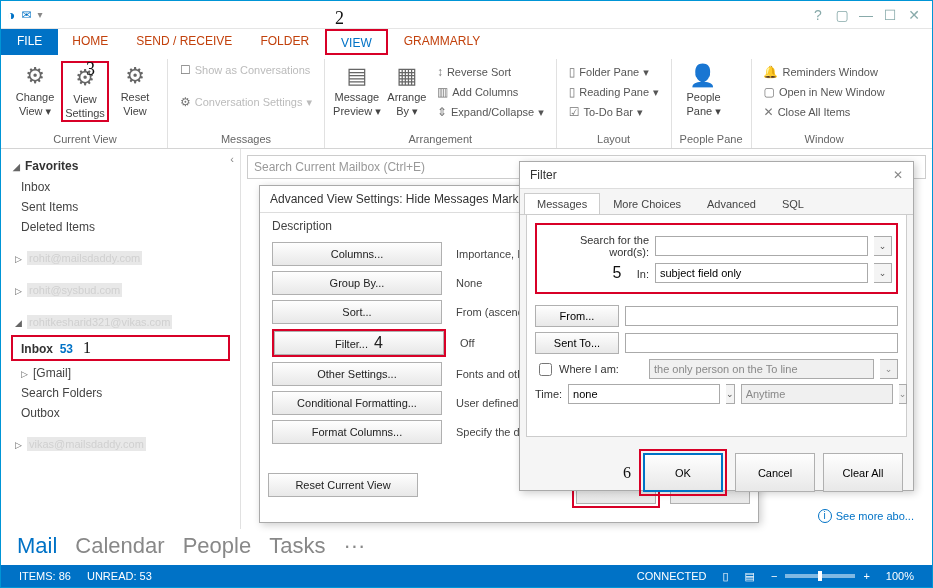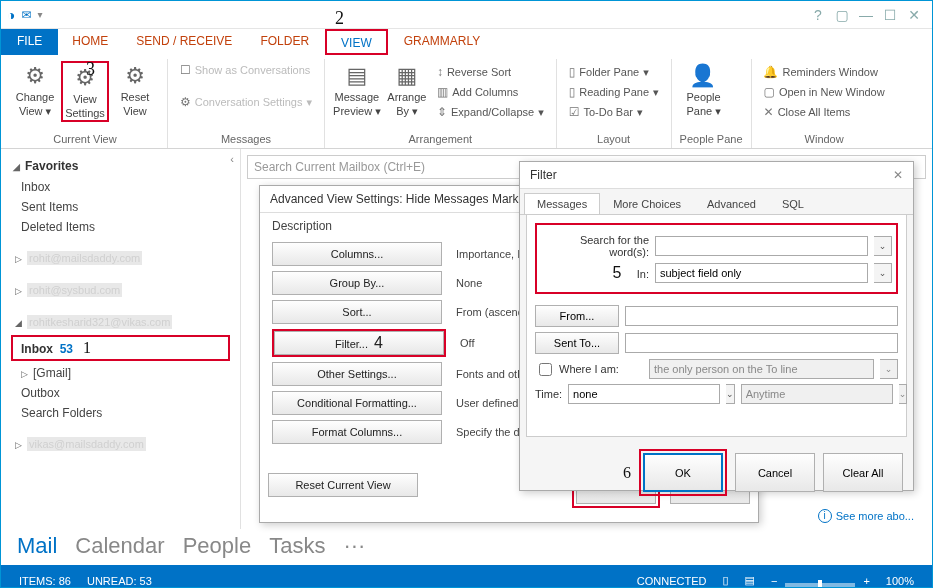--- a/index.html
+++ b/index.html
@@ -26,21 +26,21 @@
 .sidebar .collapse { position: absolute; right: 6px; top: 4px; color: #888; font-size: 11px; }
 .sb-head { font-size: 12px; font-weight: bold; padding: 4px 12px; color: #333; }
 .sb-item { padding: 3px 20px; font-size: 12px; color: #444; }
 .sb-acct { padding: 5px 14px; color: #aaa; font-size: 11px; }
 .sb-acct .blur { background: #e8e8e8; color: #d0d0d0; padding: 1px 2px; }
 .tri { font-size: 9px; color: #666; margin-right: 4px; display: inline-block; width: 8px; }
 .content { flex: 1; position: relative; background: #fff; }
 .searchbox { margin: 6px 6px 4px 6px; border: 1px solid #ccc; padding: 4px 6px; color: #999; font-size: 12px; background: #fff; }
 .navbar { display: flex; gap: 18px; padding: 4px 16px; font-size: 22px; color: #888; font-weight: 300; }
 .navbar .active { color: #0072c6; }
-.statusbar { height: 22px; background: #0072c6; color: #fff; display: flex; align-items: flex-end; padding: 0 10px; font-size: 11px; }
+.statusbar { height: 22px; background: #0072c6; color: #fff; display: flex; align-items: center; padding: 0 10px; font-size: 11px; }
 .statusbar .spacer { flex: 1; }
 .statusbar .sbitem { margin: 0 8px; }
 
 
 .dlg { position: absolute; background: #fff; border: 1px solid #aaa; box-shadow: 2px 2px 8px rgba(0,0,0,0.2); }
 .dlg-avs { left: 258px; top: 184px; width: 500px; height: 338px; }
 .dlg-title { background: #fff; border-bottom: 1px solid #ddd; padding: 6px 10px; font-size: 12px; color: #333; display: flex; }
 .dlg-title .x { margin-left: auto; color: #888; }
 .fieldset-label { padding: 6px 12px 2px; font-size: 12px; color: #444; }
 .avs-body { padding: 2px 12px; }
@@ -179,22 +179,22 @@
     <div style="height:10px;"></div>
     <div class="sb-acct"><span class="tri">▷</span><span class="blur">rohit@sysbud.com</span></div>
     <div style="height:10px;"></div>
     <div class="sb-acct"><span class="tri">◢</span><span class="blur">rohitkesharid321@vikas.com</span></div>
     <div class="redbox" style="margin:2px 10px; padding:2px 8px;">
       <b>Inbox</b>&nbsp;
       <span style="color:#0072c6;font-weight:bold;">53</span>
       &nbsp;&nbsp;<span class="step" style="position:static;font-size:16px;">1</span>
     </div>
     <div class="sb-item"><span class="tri">▷</span><span>[Gmail]</span></div>
+    <div class="sb-item">Search Folders</div>
     <div class="sb-item">Outbox</div>
-    <div class="sb-item">Search Folders</div>
     <div style="height:10px;"></div>
     <div class="sb-acct"><span class="tri">▷</span><span class="blur">vikas@mailsdaddy.com</span></div>
   </div>
   <div class="content">
     <div class="searchbox">Search Current Mailbox (Ctrl+E)</div>
   </div>
 </div>
 
 <div class="seemore">
     <span class="i">i</span>

